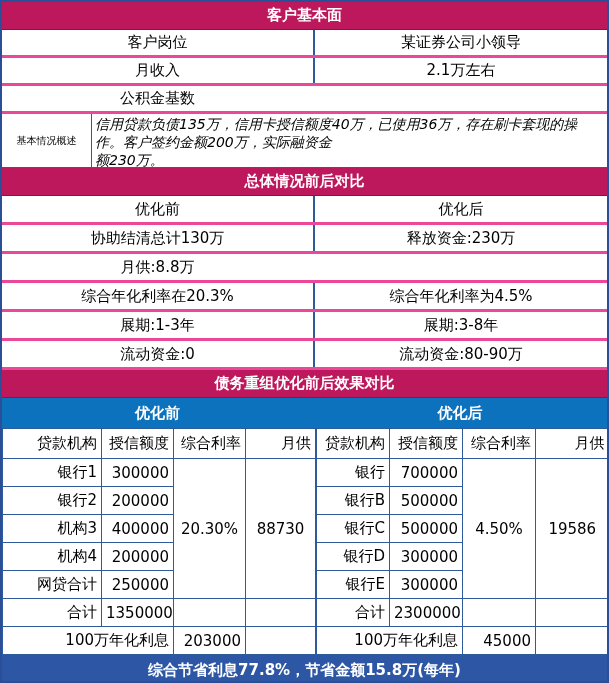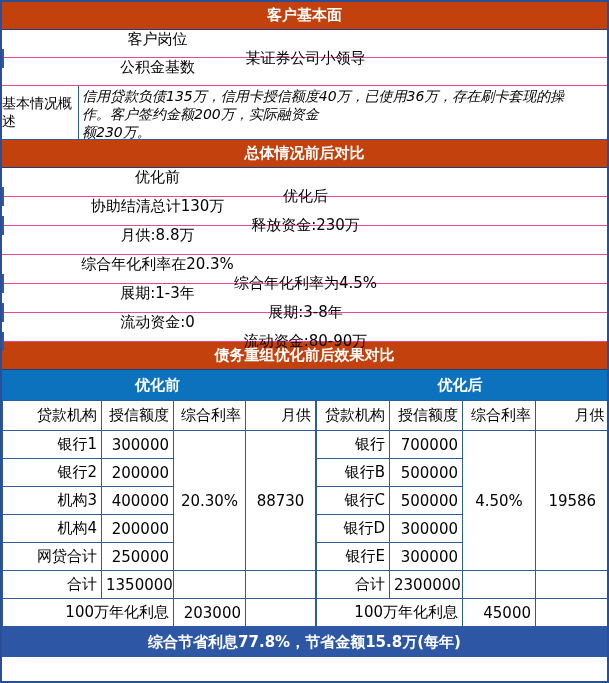--- a/index.html
+++ b/index.html
@@ -5,41 +5,41 @@
   * { margin:0; padding:0; box-sizing:border-box; }
   body { background:#ffffff; font-family:"DejaVu Sans","Liberation Sans",sans-serif; color:#000; }
   .sheet {
     width:609px; height:683px;
     border:2px solid #2b4f96;
     background:#fff;
     overflow:hidden;
   }
   
   .sec-title {
-    height:28px; background:#c2410c; color:#fff;
+    height:28px; background:#be185d; color:#fff;
     font-weight:bold; font-size:15px;
     display:flex; align-items:center; justify-content:center;
     border-bottom:1px solid #1f3f7a;
   }
   
-  .row { display:flex; border-bottom:1px solid #ec4899;flex-direction:column; }
+  .row { display:flex; border-bottom:3px solid #ec4899; }
   .row:last-child { border-bottom:1px solid #2f5b9c; }
   .r28 { height:28px; }
   .r29 { height:29px; }
   .cell {
     display:flex; align-items:center; justify-content:center;
     font-size:15px;
   }
   .cell-l { width:311px; }
   .cell-r { flex:1; border-left:2px solid #2f5b9c; }
   
   .overview-row { display:flex; height:54px; border-bottom:1px solid #2f5b9c; }
   .overview-label {
-    width:77px; display:flex; align-items:center; justify-content:center;
-    font-size:14px; border-right:1px solid #2f5b9c;
+    width:90px; display:flex; align-items:center; justify-content:center;
+    font-size:10px; border-right:1px solid #2f5b9c;
   }
   .overview-text {
     flex:1; font-size:14px; line-height:18px; padding:1px 3px;
     white-space:pre-line; display:block;font-style:italic;
   }
   
   .band { display:flex; height:30px; background:#0c72bd; }
   .band .cell { color:#fff; font-weight:bold; font-size:15px; }
   
   .detail-wrap { display:flex; }
@@ -67,20 +67,24 @@
 </head>
 <body>
 
 <div class="sheet">
 
   <div class="sec-title">客户基本面</div>
 
   <div class="row r28">
     <div class="cell cell-l">客户岗位</div>
     <div class="cell cell-r">某证券公司小领导</div>
+  </div>
+  <div class="row r28">
+    <div class="cell cell-l">月收入</div>
+    <div class="cell cell-r">2.1万左右</div>
   </div>
   <div class="row r28">
     <div class="cell cell-l">公积金基数</div>
   </div>
 
   <div class="overview-row">
     <div class="overview-label">基本情况概述</div>
     <div class="overview-text">信用贷款负债135万，信用卡授信额度40万，已使用36万，存在刷卡套现的操
 作。客户签约金额200万，实际融资金
 额230万。</div>

